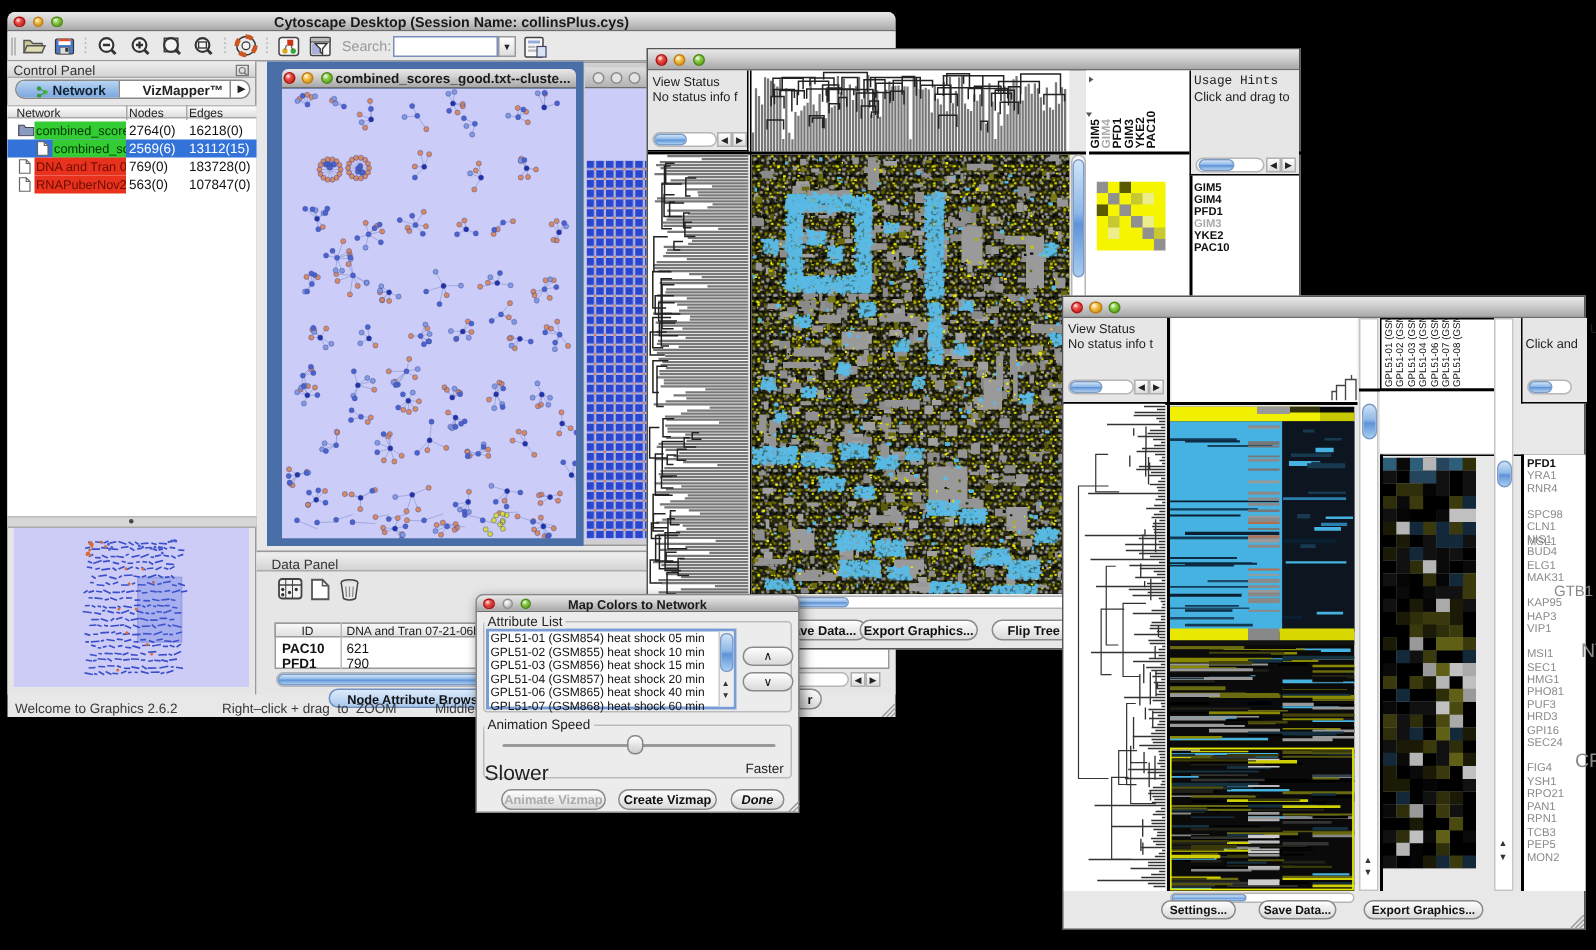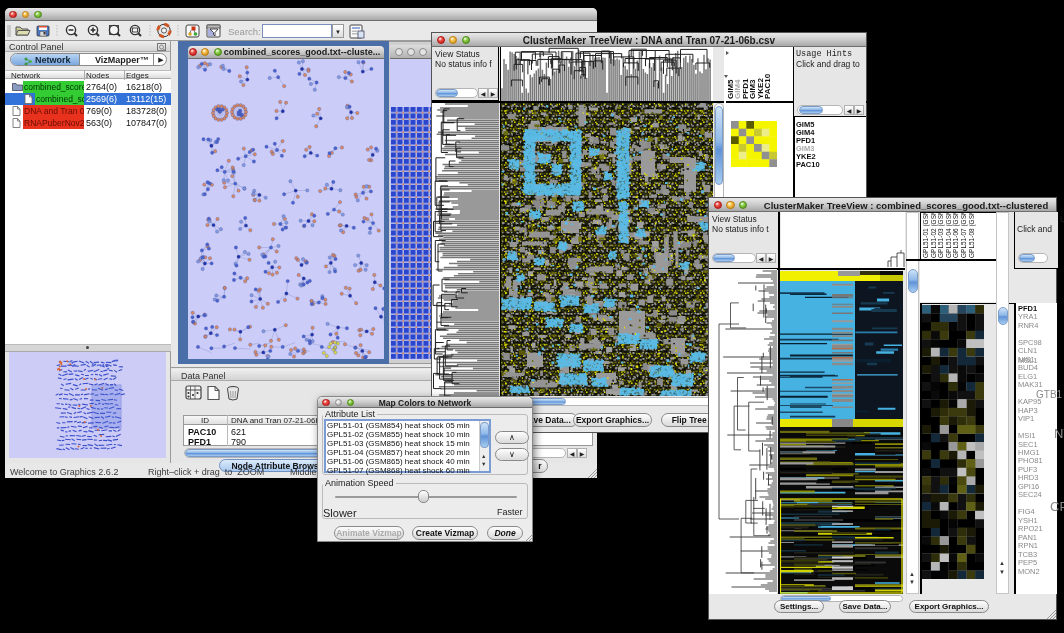--- a/index.html
+++ b/index.html
@@ -36,20 +36,21 @@
 <rect x="3" y="4" width="1.5" height="1.4" fill="#000"></rect>
         <rect x="9" y="7" width="1.5" height="1.3" fill="#111"></rect>
 </pattern>
 </defs>
   </svg>
 <div class="abs" style="left:5px;top:8px;width:592px;height:470px;background:#e8e8e8;border-radius:5px 5px 0 0;">
     <div class="abs tbar" style="left:0;top:0;width:592px;height:13px;border-radius:5px 5px 0 0;"></div>
     <div style="position:absolute;left:4.1px;top:2.6px;width:7.8px;height:7.8px;border-radius:50%;background:radial-gradient(circle at 35% 30%,#fff 0%,#ee4f45 35%,#b01515 100%);border:.5px solid #b01515;"></div>
     <div style="position:absolute;left:16.5px;top:2.6px;width:7.8px;height:7.8px;border-radius:50%;background:radial-gradient(circle at 35% 30%,#fff 0%,#f6c44a 35%,#c07d12 100%);border:.5px solid #c07d12;"></div>
     <div style="position:absolute;left:28.9px;top:2.6px;width:7.8px;height:7.8px;border-radius:50%;background:radial-gradient(circle at 35% 30%,#fff 0%,#8ed04a 35%,#4a8a12 100%);border:.5px solid #4a8a12;"></div>
+    <div class="t" style="left:0;top:1.5px;width:592px;text-align:center;font-size:9.5px;font-weight:bold;color:#1a1a1a;">Cytoscape Desktop (Session Name: collinsPlus.cys)</div>
     <div class="abs" style="left:0;top:13px;width:592px;height:20px;background:#e9e9e9;border-bottom:1px solid #9a9a9a;"></div>
     <svg class="abs" style="left:0;top:13px;" width="592" height="20" viewBox="0 0 592 20">
       <line x1="3" y1="4" x2="3" y2="16" stroke="#aaa" stroke-width="1"></line>
       <line x1="5" y1="4" x2="5" y2="16" stroke="#aaa" stroke-width="1"></line>
       <path d="M11 14 L11 6 L15 6 L17 8 L23 8 L23 14 Z" fill="#c8c89a" stroke="#555" stroke-width="1"></path>
       <path d="M11 14 L13 9.5 L25 9.5 L23 14 Z" fill="#deddb0" stroke="#555" stroke-width="1"></path>
       <rect x="32" y="5" width="12" height="10" rx="1" fill="#4a7ac8" stroke="#333" stroke-width="0.8"></rect>
       <rect x="34" y="5" width="8" height="4" fill="#fff"></rect>
       <rect x="34" y="5" width="8" height="1.5" fill="#e05030"></rect>
       <rect x="35" y="10.5" width="6" height="4.5" fill="#ddd" stroke="#555" stroke-width="0.5"></rect>
@@ -242,21 +243,20 @@
       <path d="M12.1 4.9a1.7 1.7 0 1 0 3.4 0a1.7 1.7 0 1 0 -3.4 0M15.3 10.7a1.7 1.7 0 1 0 3.4 0a1.7 1.7 0 1 0 -3.4 0M39.6 12a1.7 1.7 0 1 0 3.4 0a1.7 1.7 0 1 0 -3.4 0M57.6 13.6a1.7 1.7 0 1 0 3.4 0a1.7 1.7 0 1 0 -3.4 0M85.1 11.7a1.7 1.7 0 1 0 3.4 0a1.7 1.7 0 1 0 -3.4 0M88.5 18.2a1.7 1.7 0 1 0 3.4 0a1.7 1.7 0 1 0 -3.4 0M109.7 14.9a1.7 1.7 0 1 0 3.4 0a1.7 1.7 0 1 0 -3.4 0M119.6 19.8a1.7 1.7 0 1 0 3.4 0a1.7 1.7 0 1 0 -3.4 0M126.9 23.5a1.7 1.7 0 1 0 3.4 0a1.7 1.7 0 1 0 -3.4 0M159.2 14a1.7 1.7 0 1 0 3.4 0a1.7 1.7 0 1 0 -3.4 0M155.7 19.1a1.7 1.7 0 1 0 3.4 0a1.7 1.7 0 1 0 -3.4 0M181.7 9.9a1.7 1.7 0 1 0 3.4 0a1.7 1.7 0 1 0 -3.4 0M173.4 2.9a1.7 1.7 0 1 0 3.4 0a1.7 1.7 0 1 0 -3.4 0M27.5 50.5a1.7 1.7 0 1 0 3.4 0a1.7 1.7 0 1 0 -3.4 0M29.8 52.4a1.7 1.7 0 1 0 3.4 0a1.7 1.7 0 1 0 -3.4 0M28.5 50.4a1.7 1.7 0 1 0 3.4 0a1.7 1.7 0 1 0 -3.4 0M30.4 52.5a1.7 1.7 0 1 0 3.4 0a1.7 1.7 0 1 0 -3.4 0M29.9 50.5a1.7 1.7 0 1 0 3.4 0a1.7 1.7 0 1 0 -3.4 0M33 50.6a1.7 1.7 0 1 0 3.4 0a1.7 1.7 0 1 0 -3.4 0M52.2 55.8a1.7 1.7 0 1 0 3.4 0a1.7 1.7 0 1 0 -3.4 0M50.2 53.1a1.7 1.7 0 1 0 3.4 0a1.7 1.7 0 1 0 -3.4 0M49 53.4a1.7 1.7 0 1 0 3.4 0a1.7 1.7 0 1 0 -3.4 0M51.6 56.2a1.7 1.7 0 1 0 3.4 0a1.7 1.7 0 1 0 -3.4 0M48.9 55.5a1.7 1.7 0 1 0 3.4 0a1.7 1.7 0 1 0 -3.4 0M50.5 51.6a1.7 1.7 0 1 0 3.4 0a1.7 1.7 0 1 0 -3.4 0M86.9 59.3a1.7 1.7 0 1 0 3.4 0a1.7 1.7 0 1 0 -3.4 0M159.9 47.7a1.7 1.7 0 1 0 3.4 0a1.7 1.7 0 1 0 -3.4 0M28.5 80.1a1.7 1.7 0 1 0 3.4 0a1.7 1.7 0 1 0 -3.4 0M18.6 80.5a1.7 1.7 0 1 0 3.4 0a1.7 1.7 0 1 0 -3.4 0M13.8 80.2a1.7 1.7 0 1 0 3.4 0a1.7 1.7 0 1 0 -3.4 0M22.5 93.8a1.7 1.7 0 1 0 3.4 0a1.7 1.7 0 1 0 -3.4 0M27.3 83a1.7 1.7 0 1 0 3.4 0a1.7 1.7 0 1 0 -3.4 0M60 93.1a1.7 1.7 0 1 0 3.4 0a1.7 1.7 0 1 0 -3.4 0M48.5 99.7a1.7 1.7 0 1 0 3.4 0a1.7 1.7 0 1 0 -3.4 0M64.2 102.5a1.7 1.7 0 1 0 3.4 0a1.7 1.7 0 1 0 -3.4 0M63.4 90.7a1.7 1.7 0 1 0 3.4 0a1.7 1.7 0 1 0 -3.4 0M56 97.2a1.7 1.7 0 1 0 3.4 0a1.7 1.7 0 1 0 -3.4 0M92.2 96.8a1.7 1.7 0 1 0 3.4 0a1.7 1.7 0 1 0 -3.4 0M85.1 84.8a1.7 1.7 0 1 0 3.4 0a1.7 1.7 0 1 0 -3.4 0M76.8 87.7a1.7 1.7 0 1 0 3.4 0a1.7 1.7 0 1 0 -3.4 0M87.3 91a1.7 1.7 0 1 0 3.4 0a1.7 1.7 0 1 0 -3.4 0M115 97.2a1.7 1.7 0 1 0 3.4 0a1.7 1.7 0 1 0 -3.4 0M127.5 96.6a1.7 1.7 0 1 0 3.4 0a1.7 1.7 0 1 0 -3.4 0M139.8 94.2a1.7 1.7 0 1 0 3.4 0a1.7 1.7 0 1 0 -3.4 0M145.7 89.3a1.7 1.7 0 1 0 3.4 0a1.7 1.7 0 1 0 -3.4 0M186.4 89.7a1.7 1.7 0 1 0 3.4 0a1.7 1.7 0 1 0 -3.4 0M20.1 124.4a1.7 1.7 0 1 0 3.4 0a1.7 1.7 0 1 0 -3.4 0M17.9 123.3a1.7 1.7 0 1 0 3.4 0a1.7 1.7 0 1 0 -3.4 0M15.1 135.3a1.7 1.7 0 1 0 3.4 0a1.7 1.7 0 1 0 -3.4 0M18.2 130.3a1.7 1.7 0 1 0 3.4 0a1.7 1.7 0 1 0 -3.4 0M43.8 112.5a1.7 1.7 0 1 0 3.4 0a1.7 1.7 0 1 0 -3.4 0M45.6 124.6a1.7 1.7 0 1 0 3.4 0a1.7 1.7 0 1 0 -3.4 0M103.3 143.7a1.7 1.7 0 1 0 3.4 0a1.7 1.7 0 1 0 -3.4 0M94.4 135.3a1.7 1.7 0 1 0 3.4 0a1.7 1.7 0 1 0 -3.4 0M143.6 123a1.7 1.7 0 1 0 3.4 0a1.7 1.7 0 1 0 -3.4 0M181.2 132.4a1.7 1.7 0 1 0 3.4 0a1.7 1.7 0 1 0 -3.4 0M173.3 133.8a1.7 1.7 0 1 0 3.4 0a1.7 1.7 0 1 0 -3.4 0M19.2 159.6a1.7 1.7 0 1 0 3.4 0a1.7 1.7 0 1 0 -3.4 0M55.5 159a1.7 1.7 0 1 0 3.4 0a1.7 1.7 0 1 0 -3.4 0M95.9 168.6a1.7 1.7 0 1 0 3.4 0a1.7 1.7 0 1 0 -3.4 0M92.9 170.5a1.7 1.7 0 1 0 3.4 0a1.7 1.7 0 1 0 -3.4 0M96.4 168.6a1.7 1.7 0 1 0 3.4 0a1.7 1.7 0 1 0 -3.4 0M90.7 165a1.7 1.7 0 1 0 3.4 0a1.7 1.7 0 1 0 -3.4 0M124.6 156.7a1.7 1.7 0 1 0 3.4 0a1.7 1.7 0 1 0 -3.4 0M114.6 166.8a1.7 1.7 0 1 0 3.4 0a1.7 1.7 0 1 0 -3.4 0M164.1 168.7a1.7 1.7 0 1 0 3.4 0a1.7 1.7 0 1 0 -3.4 0M180.4 169.4a1.7 1.7 0 1 0 3.4 0a1.7 1.7 0 1 0 -3.4 0M173.8 162.6a1.7 1.7 0 1 0 3.4 0a1.7 1.7 0 1 0 -3.4 0M183.4 164.1a1.7 1.7 0 1 0 3.4 0a1.7 1.7 0 1 0 -3.4 0M12.8 198.5a1.7 1.7 0 1 0 3.4 0a1.7 1.7 0 1 0 -3.4 0M21.9 204.4a1.7 1.7 0 1 0 3.4 0a1.7 1.7 0 1 0 -3.4 0M46.2 188.5a1.7 1.7 0 1 0 3.4 0a1.7 1.7 0 1 0 -3.4 0M46.8 206.6a1.7 1.7 0 1 0 3.4 0a1.7 1.7 0 1 0 -3.4 0M78.9 203.9a1.7 1.7 0 1 0 3.4 0a1.7 1.7 0 1 0 -3.4 0M75.8 212.7a1.7 1.7 0 1 0 3.4 0a1.7 1.7 0 1 0 -3.4 0M117 203.8a1.7 1.7 0 1 0 3.4 0a1.7 1.7 0 1 0 -3.4 0M145.8 200a1.7 1.7 0 1 0 3.4 0a1.7 1.7 0 1 0 -3.4 0M145.4 212.4a1.7 1.7 0 1 0 3.4 0a1.7 1.7 0 1 0 -3.4 0M27.6 241.7a1.7 1.7 0 1 0 3.4 0a1.7 1.7 0 1 0 -3.4 0M34.4 237.8a1.7 1.7 0 1 0 3.4 0a1.7 1.7 0 1 0 -3.4 0M66 230.4a1.7 1.7 0 1 0 3.4 0a1.7 1.7 0 1 0 -3.4 0M61.8 242.5a1.7 1.7 0 1 0 3.4 0a1.7 1.7 0 1 0 -3.4 0M98 222.1a1.7 1.7 0 1 0 3.4 0a1.7 1.7 0 1 0 -3.4 0M88.4 242.9a1.7 1.7 0 1 0 3.4 0a1.7 1.7 0 1 0 -3.4 0M132.7 239a1.7 1.7 0 1 0 3.4 0a1.7 1.7 0 1 0 -3.4 0M122.1 245.1a1.7 1.7 0 1 0 3.4 0a1.7 1.7 0 1 0 -3.4 0M129.1 243.5a1.7 1.7 0 1 0 3.4 0a1.7 1.7 0 1 0 -3.4 0M16.3 269.4a1.7 1.7 0 1 0 3.4 0a1.7 1.7 0 1 0 -3.4 0M27.3 276.1a1.7 1.7 0 1 0 3.4 0a1.7 1.7 0 1 0 -3.4 0M22.5 267.9a1.7 1.7 0 1 0 3.4 0a1.7 1.7 0 1 0 -3.4 0M58.5 268.2a1.7 1.7 0 1 0 3.4 0a1.7 1.7 0 1 0 -3.4 0M120 282a1.7 1.7 0 1 0 3.4 0a1.7 1.7 0 1 0 -3.4 0M114 277.4a1.7 1.7 0 1 0 3.4 0a1.7 1.7 0 1 0 -3.4 0M157.2 269.3a1.7 1.7 0 1 0 3.4 0a1.7 1.7 0 1 0 -3.4 0M140.8 275.5a1.7 1.7 0 1 0 3.4 0a1.7 1.7 0 1 0 -3.4 0M148 278.7a1.7 1.7 0 1 0 3.4 0a1.7 1.7 0 1 0 -3.4 0M32 108.2a1.7 1.7 0 1 0 3.4 0a1.7 1.7 0 1 0 -3.4 0M27.7 111.3a1.7 1.7 0 1 0 3.4 0a1.7 1.7 0 1 0 -3.4 0M35 112.9a1.7 1.7 0 1 0 3.4 0a1.7 1.7 0 1 0 -3.4 0M138.1 154.9a1.7 1.7 0 1 0 3.4 0a1.7 1.7 0 1 0 -3.4 0M144.3 150.6a1.7 1.7 0 1 0 3.4 0a1.7 1.7 0 1 0 -3.4 0M17.6 185.5a1.7 1.7 0 1 0 3.4 0a1.7 1.7 0 1 0 -3.4 0M19.2 189.6a1.7 1.7 0 1 0 3.4 0a1.7 1.7 0 1 0 -3.4 0M12.2 191.4a1.7 1.7 0 1 0 3.4 0a1.7 1.7 0 1 0 -3.4 0M75.6 197.4a1.7 1.7 0 1 0 3.4 0a1.7 1.7 0 1 0 -3.4 0M74.1 197.7a1.7 1.7 0 1 0 3.4 0a1.7 1.7 0 1 0 -3.4 0M81.3 188.5a1.7 1.7 0 1 0 3.4 0a1.7 1.7 0 1 0 -3.4 0M194.6 229.4a1.7 1.7 0 1 0 3.4 0a1.7 1.7 0 1 0 -3.4 0M44.3 221a1.7 1.7 0 1 0 3.4 0a1.7 1.7 0 1 0 -3.4 0M44.7 214.5a1.7 1.7 0 1 0 3.4 0a1.7 1.7 0 1 0 -3.4 0M50.9 218.8a1.7 1.7 0 1 0 3.4 0a1.7 1.7 0 1 0 -3.4 0M120.1 221.9a1.7 1.7 0 1 0 3.4 0a1.7 1.7 0 1 0 -3.4 0M114 225.5a1.7 1.7 0 1 0 3.4 0a1.7 1.7 0 1 0 -3.4 0M117.7 223.5a1.7 1.7 0 1 0 3.4 0a1.7 1.7 0 1 0 -3.4 0M2.8 258.3a1.7 1.7 0 1 0 3.4 0a1.7 1.7 0 1 0 -3.4 0M14.7 256.3a1.7 1.7 0 1 0 3.4 0a1.7 1.7 0 1 0 -3.4 0M3.4 262.7a1.7 1.7 0 1 0 3.4 0a1.7 1.7 0 1 0 -3.4 0M193.6 249.9a1.7 1.7 0 1 0 3.4 0a1.7 1.7 0 1 0 -3.4 0M185.8 249.2a1.7 1.7 0 1 0 3.4 0a1.7 1.7 0 1 0 -3.4 0M201.9 263a1.7 1.7 0 1 0 3.4 0a1.7 1.7 0 1 0 -3.4 0M77.9 300.7a1.7 1.7 0 1 0 3.4 0a1.7 1.7 0 1 0 -3.4 0M80.6 291.9a1.7 1.7 0 1 0 3.4 0a1.7 1.7 0 1 0 -3.4 0M108.3 291.9a1.7 1.7 0 1 0 3.4 0a1.7 1.7 0 1 0 -3.4 0M176.3 297.8a1.7 1.7 0 1 0 3.4 0a1.7 1.7 0 1 0 -3.4 0M175.4 298.5a1.7 1.7 0 1 0 3.4 0a1.7 1.7 0 1 0 -3.4 0M8.3 287.9a1.7 1.7 0 1 0 3.4 0a1.7 1.7 0 1 0 -3.4 0M21.7 289.3a1.7 1.7 0 1 0 3.4 0a1.7 1.7 0 1 0 -3.4 0M34.4 287.5a1.7 1.7 0 1 0 3.4 0a1.7 1.7 0 1 0 -3.4 0M45.3 289.1a1.7 1.7 0 1 0 3.4 0a1.7 1.7 0 1 0 -3.4 0M69.5 287a1.7 1.7 0 1 0 3.4 0a1.7 1.7 0 1 0 -3.4 0M93 287.9a1.7 1.7 0 1 0 3.4 0a1.7 1.7 0 1 0 -3.4 0M120.2 284.3a1.7 1.7 0 1 0 3.4 0a1.7 1.7 0 1 0 -3.4 0M132.1 287.9a1.7 1.7 0 1 0 3.4 0a1.7 1.7 0 1 0 -3.4 0M165.6 288.8a1.7 1.7 0 1 0 3.4 0a1.7 1.7 0 1 0 -3.4 0" fill="#4a63cf" stroke="#44519f" stroke-width="0.3"></path>
       <path d="M57.7 20.6a1.7 1.7 0 1 0 3.4 0a1.7 1.7 0 1 0 -3.4 0M112.3 10a1.7 1.7 0 1 0 3.4 0a1.7 1.7 0 1 0 -3.4 0M173.1 12.6a1.7 1.7 0 1 0 3.4 0a1.7 1.7 0 1 0 -3.4 0M93.1 52.2a1.7 1.7 0 1 0 3.4 0a1.7 1.7 0 1 0 -3.4 0M131 59.4a1.7 1.7 0 1 0 3.4 0a1.7 1.7 0 1 0 -3.4 0M161.4 53.2a1.7 1.7 0 1 0 3.4 0a1.7 1.7 0 1 0 -3.4 0M21.7 86.8a1.7 1.7 0 1 0 3.4 0a1.7 1.7 0 1 0 -3.4 0M121.1 93.9a1.7 1.7 0 1 0 3.4 0a1.7 1.7 0 1 0 -3.4 0M183 95.9a1.7 1.7 0 1 0 3.4 0a1.7 1.7 0 1 0 -3.4 0M69.7 135.9a1.7 1.7 0 1 0 3.4 0a1.7 1.7 0 1 0 -3.4 0M106 131.6a1.7 1.7 0 1 0 3.4 0a1.7 1.7 0 1 0 -3.4 0M141.8 129.7a1.7 1.7 0 1 0 3.4 0a1.7 1.7 0 1 0 -3.4 0M23.8 166.1a1.7 1.7 0 1 0 3.4 0a1.7 1.7 0 1 0 -3.4 0M56.3 166.6a1.7 1.7 0 1 0 3.4 0a1.7 1.7 0 1 0 -3.4 0M118.8 162a1.7 1.7 0 1 0 3.4 0a1.7 1.7 0 1 0 -3.4 0M156.9 166.9a1.7 1.7 0 1 0 3.4 0a1.7 1.7 0 1 0 -3.4 0M15.2 204.5a1.7 1.7 0 1 0 3.4 0a1.7 1.7 0 1 0 -3.4 0M48.9 197.8a1.7 1.7 0 1 0 3.4 0a1.7 1.7 0 1 0 -3.4 0M82.5 208.2a1.7 1.7 0 1 0 3.4 0a1.7 1.7 0 1 0 -3.4 0M111.8 206a1.7 1.7 0 1 0 3.4 0a1.7 1.7 0 1 0 -3.4 0M141.1 203.9a1.7 1.7 0 1 0 3.4 0a1.7 1.7 0 1 0 -3.4 0M171.5 204a1.7 1.7 0 1 0 3.4 0a1.7 1.7 0 1 0 -3.4 0M70.5 239.9a1.7 1.7 0 1 0 3.4 0a1.7 1.7 0 1 0 -3.4 0M96.7 234.5a1.7 1.7 0 1 0 3.4 0a1.7 1.7 0 1 0 -3.4 0M160.4 236.8a1.7 1.7 0 1 0 3.4 0a1.7 1.7 0 1 0 -3.4 0M21.1 274.2a1.7 1.7 0 1 0 3.4 0a1.7 1.7 0 1 0 -3.4 0M50.7 272.8a1.7 1.7 0 1 0 3.4 0a1.7 1.7 0 1 0 -3.4 0M85.1 270.8a1.7 1.7 0 1 0 3.4 0a1.7 1.7 0 1 0 -3.4 0M122.4 275.6a1.7 1.7 0 1 0 3.4 0a1.7 1.7 0 1 0 -3.4 0M148.4 268.4a1.7 1.7 0 1 0 3.4 0a1.7 1.7 0 1 0 -3.4 0M177 272.4a1.7 1.7 0 1 0 3.4 0a1.7 1.7 0 1 0 -3.4 0M185.1 223.3a1.7 1.7 0 1 0 3.4 0a1.7 1.7 0 1 0 -3.4 0M114 219.4a1.7 1.7 0 1 0 3.4 0a1.7 1.7 0 1 0 -3.4 0M8.6 257.5a1.7 1.7 0 1 0 3.4 0a1.7 1.7 0 1 0 -3.4 0M191.3 257.7a1.7 1.7 0 1 0 3.4 0a1.7 1.7 0 1 0 -3.4 0M73.6 293.4a1.7 1.7 0 1 0 3.4 0a1.7 1.7 0 1 0 -3.4 0M172.6 291.9a1.7 1.7 0 1 0 3.4 0a1.7 1.7 0 1 0 -3.4 0" fill="#2233aa" stroke="#44519f" stroke-width="0.3"></path>
       <path d="M141.1 284.6a1.7 1.7 0 1 0 3.4 0a1.7 1.7 0 1 0 -3.4 0M134.1 293.9a1.7 1.7 0 1 0 3.4 0a1.7 1.7 0 1 0 -3.4 0M145.5 288.1a1.7 1.7 0 1 0 3.4 0a1.7 1.7 0 1 0 -3.4 0M145.5 283.6a1.7 1.7 0 1 0 3.4 0a1.7 1.7 0 1 0 -3.4 0M143.8 290.6a1.7 1.7 0 1 0 3.4 0a1.7 1.7 0 1 0 -3.4 0M148.1 284.4a1.7 1.7 0 1 0 3.4 0a1.7 1.7 0 1 0 -3.4 0M145.6 293.5a1.7 1.7 0 1 0 3.4 0a1.7 1.7 0 1 0 -3.4 0M137.1 297a1.7 1.7 0 1 0 3.4 0a1.7 1.7 0 1 0 -3.4 0M139.5 287.9a1.7 1.7 0 1 0 3.4 0a1.7 1.7 0 1 0 -3.4 0M145.4 289.1a1.7 1.7 0 1 0 3.4 0a1.7 1.7 0 1 0 -3.4 0" fill="#d8d840" stroke="#44519f" stroke-width="0.3"></path>
     </svg>
   </div>
 <div class="abs" style="left:431px;top:32px;width:436px;height:401px;background:#e8e8e8;border:1px solid #555;">
     <div class="abs tbar" style="left:0;top:0;width:434px;height:14px;"></div>
     <div style="position:absolute;left:5.0px;top:3.0px;width:8.0px;height:8.0px;border-radius:50%;background:radial-gradient(circle at 35% 30%,#fff 0%,#ee4f45 35%,#b01515 100%);border:.5px solid #b01515;"></div>
     <div style="position:absolute;left:17.4px;top:3.0px;width:8.0px;height:8.0px;border-radius:50%;background:radial-gradient(circle at 35% 30%,#fff 0%,#f6c44a 35%,#c07d12 100%);border:.5px solid #c07d12;"></div>
     <div style="position:absolute;left:29.799999999999997px;top:3.0px;width:8.0px;height:8.0px;border-radius:50%;background:radial-gradient(circle at 35% 30%,#fff 0%,#8ed04a 35%,#4a8a12 100%);border:.5px solid #4a8a12;"></div>
-    <div class="t" style="left:0;top:2px;width:434px;text-align:center;font-size:10px;font-weight:bold;color:#1a1a1a;">ClusterMaker TreeView : DNA and Tran 07-21-06b.csv</div>
     <div class="abs panel" style="left:0;top:14px;width:67px;height:54px;border-right:1.5px solid #000;border-bottom:1.5px solid #000;"></div>
     <div class="t" style="left:3px;top:16px;font-size:8.5px;color:#222;">View Status</div>
     <div class="t" style="left:3px;top:26px;font-size:8.5px;color:#222;">No status info f</div>
     <div style="position:absolute;left:3px;top:55px;width:43px;height:10px;background:#fff;border:1px solid #b5b5b5;border-radius:5.0px;"></div>
     <div style="position:absolute;left:4px;top:56px;width:22px;height:8px;background:linear-gradient(180deg,#cfe3f7 0%,#8fb8e8 45%,#5f93d8 55%,#a8cdf0 100%);border:1px solid #7a9cc8;border-radius:4.0px;"></div>
     <div style="position:absolute;left:46px;top:55px;width:10px;height:10px;background:linear-gradient(#fff,#dcdcdc);border:1px solid #b0b0b0;font-size:6px;color:#222;text-align:center;line-height:10px;">◀</div>
     <div style="position:absolute;left:56px;top:55px;width:10px;height:10px;background:linear-gradient(#fff,#dcdcdc);border:1px solid #b0b0b0;font-size:6px;color:#222;text-align:center;line-height:10px;">▶</div>
     <svg class="abs" style="left:69px;top:14px" width="212" height="54" viewBox="0 0 212 54">
       <rect width="212" height="54" fill="#fff"></rect>
       <path d="M1 54L1 41.3M3 54L3 11.9M5 54L5 17M7.1 54L7.1 22.7M9.1 54L9.1 4.5M11.1 54L11.1 5.3M13.1 54L13.1 6.9M15.1 54L15.1 8.9M17.2 54L17.2 10.7M19.2 54L19.2 5.9M21.2 54L21.2 45.7M23.2 54L23.2 11.9M25.2 54L25.2 41.5M27.3 54L27.3 45.8M29.3 54L29.3 27.7M31.3 54L31.3 30.2M33.3 54L33.3 26.6M35.3 54L35.3 23.5M37.4 54L37.4 21.5M39.4 54L39.4 7.6M41.4 54L41.4 22.7M43.4 54L43.4 27M45.4 54L45.4 15.6M47.5 54L47.5 32.8M49.5 54L49.5 31.9M51.5 54L51.5 11.5M53.5 54L53.5 24.6M55.5 54L55.5 23.3M57.6 54L57.6 3.7M59.6 54L59.6 14.4M61.6 54L61.6 5.3M63.6 54L63.6 12.1M65.6 54L65.6 9.4M67.7 54L67.7 19.7M69.7 54L69.7 10.5M71.7 54L71.7 4.1M73.7 54L73.7 19.2M75.7 54L75.7 12.4M77.8 54L77.8 3M79.8 54L79.8 29.2M81.8 54L81.8 12.6M83.8 54L83.8 13.2M85.8 54L85.8 30.8M87.9 54L87.9 15M89.9 54L89.9 12.9M91.9 54L91.9 7.4M93.9 54L93.9 10.7M95.9 54L95.9 10.2M98 54L98 10M100 54L100 12.7M102 54L102 10.5M104 54L104 10.7M106 54L106 45.8M108.1 54L108.1 4.5M110.1 54L110.1 7.2M112.1 54L112.1 12M114.1 54L114.1 12.7M116.1 54L116.1 11.5M118.2 54L118.2 12.7M120.2 54L120.2 28M122.2 54L122.2 10.2M124.2 54L124.2 18.8M126.2 54L126.2 22.6M128.3 54L128.3 7.5M130.3 54L130.3 27.2M132.3 54L132.3 4.1M134.3 54L134.3 21.8M136.3 54L136.3 13.6M138.4 54L138.4 4.5M140.4 54L140.4 3.9M142.4 54L142.4 22M144.4 54L144.4 25.6M146.4 54L146.4 27M148.5 54L148.5 16M150.5 54L150.5 20.2M152.5 54L152.5 15.9M154.5 54L154.5 12.9M156.5 54L156.5 35.4M158.6 54L158.6 8.5M160.6 54L160.6 20.6M162.6 54L162.6 45.7M164.6 54L164.6 27.8M166.6 54L166.6 36.9M168.7 54L168.7 10.5M170.7 54L170.7 29.1M172.7 54L172.7 10.3M174.7 54L174.7 5.9M176.7 54L176.7 3.7M178.8 54L178.8 20.1M180.8 54L180.8 20M182.8 54L182.8 10.7M184.8 54L184.8 8.9M186.8 54L186.8 15.5M188.9 54L188.9 8.6M190.9 54L190.9 11.9M192.9 54L192.9 17.8M194.9 54L194.9 26.7M196.9 54L196.9 11.3M199 54L199 24.6M201 54L201 26.2M203 54L203 7.8M205 54L205 22.2M207 54L207 11.2M209.1 54L209.1 12.4" stroke="#787878" stroke-width="1.5" fill="none"></path>
@@ -369,21 +369,20 @@
     <div class="btn" style="left:14px;top:380px;width:60px;height:14px;font-size:8.5px;line-height:13px;">Settings...</div>
     <div class="btn" style="left:84px;top:380px;width:62px;height:14px;font-size:8.5px;line-height:13px;">Save Data...</div>
     <div class="btn" style="left:141px;top:380px;width:79px;height:14px;font-size:8.5px;line-height:13px;">Export Graphics...</div>
     <div class="btn" style="left:229px;top:380px;width:70px;height:14px;font-size:8.5px;line-height:13px;">Flip Tree No</div>
   </div>
 <div class="abs" style="left:708px;top:197px;width:349px;height:423px;background:#e8e8e8;border:1px solid #555;">
     <div class="abs tbar" style="left:0;top:0;width:347px;height:14px;"></div>
     <div style="position:absolute;left:4.7px;top:2.7px;width:8.6px;height:8.6px;border-radius:50%;background:radial-gradient(circle at 35% 30%,#fff 0%,#ee4f45 35%,#b01515 100%);border:.5px solid #b01515;"></div>
     <div style="position:absolute;left:17.099999999999998px;top:2.7px;width:8.6px;height:8.6px;border-radius:50%;background:radial-gradient(circle at 35% 30%,#fff 0%,#f6c44a 35%,#c07d12 100%);border:.5px solid #c07d12;"></div>
     <div style="position:absolute;left:29.499999999999996px;top:2.7px;width:8.6px;height:8.6px;border-radius:50%;background:radial-gradient(circle at 35% 30%,#fff 0%,#8ed04a 35%,#4a8a12 100%);border:.5px solid #4a8a12;"></div>
-    <div class="t" style="left:52px;top:2px;width:290px;text-align:center;font-size:9.5px;font-weight:bold;color:#1a1a1a;">ClusterMaker TreeView : combined_scores_good.txt--clustered</div>
     <div class="abs panel" style="left:0;top:14px;width:70.5px;height:57px;border-right:1.5px solid #000;border-bottom:1.5px solid #000;"></div>
     <div class="t" style="left:3px;top:16px;font-size:8.5px;color:#222;">View Status</div>
     <div class="t" style="left:3px;top:26px;font-size:8.5px;color:#222;">No status info t</div>
     <div style="position:absolute;left:3px;top:55px;width:44px;height:10px;background:#fff;border:1px solid #b5b5b5;border-radius:5.0px;"></div>
     <div style="position:absolute;left:4px;top:56px;width:22px;height:8px;background:linear-gradient(180deg,#cfe3f7 0%,#8fb8e8 45%,#5f93d8 55%,#a8cdf0 100%);border:1px solid #7a9cc8;border-radius:4.0px;"></div>
     <div style="position:absolute;left:47px;top:55px;width:10px;height:10px;background:linear-gradient(#fff,#dcdcdc);border:1px solid #b0b0b0;font-size:6px;color:#222;text-align:center;line-height:10px;">◀</div>
     <div style="position:absolute;left:57px;top:55px;width:10px;height:10px;background:linear-gradient(#fff,#dcdcdc);border:1px solid #b0b0b0;font-size:6px;color:#222;text-align:center;line-height:10px;">▶</div>
     <div class="abs" style="left:72px;top:14px;width:124px;height:55.5px;background:#fff;"></div>
     <svg class="abs" style="left:178px;top:50px" width="18" height="19">
       <path d="M17 19 V5 H10 V19 M10 9 H4 V19 M14 5 V2 M4 13 H1 V19" fill="none" stroke="#444" stroke-width="0.9"></path>
@@ -547,21 +546,21 @@
     <div class="abs" style="left:161px;top:24px;width:10px;height:50px;background:#eee;border-left:1px solid #ccc;"></div>
     <div class="abs" style="left:161.5px;top:25px;width:9px;height:26px;background:linear-gradient(180deg,#cfe3f7 0%,#8fb8e8 45%,#5f93d8 55%,#a8cdf0 100%);border:1px solid #7a9cc8;border-radius:4px;"></div>
     <div class="t" style="left:163px;top:56px;font-size:5.5px;color:#333;">▲</div>
     <div class="t" style="left:163px;top:64px;font-size:5.5px;color:#333;">▼</div>
     <div class="btn" style="left:177px;top:34px;width:34px;height:13px;font-size:8px;line-height:12px;font-weight:normal;">∧</div>
     <div class="btn" style="left:177px;top:51px;width:34px;height:13px;font-size:8px;line-height:12px;font-weight:normal;">∨</div>
     <div class="t" style="left:5px;top:81px;font-size:9px;color:#222;background:#ececec;padding:0 2px;z-index:3;">Animation Speed</div>
     <div class="abs" style="left:4px;top:86px;width:206px;height:36px;border:1px solid #bbb;border-radius:3px;"></div>
     <div class="abs" style="left:17px;top:99px;width:182px;height:2px;background:#9a9a9a;border-radius:1px;"></div>
     <div class="abs" style="left:100px;top:93px;width:11px;height:13px;background:linear-gradient(#fff,#ccc);border:1px solid #888;border-radius:5px 5px 5px 5px;"></div>
-    <div class="t" style="left:5px;top:110px;font-size:11px;color:#222;">Slower</div>
+    <div class="t" style="left:5px;top:110px;font-size:14px;color:#222;">Slower</div>
     <div class="t" style="left:179px;top:110px;font-size:9px;color:#222;">Faster</div>
     <div class="btn" style="left:16px;top:129px;width:70px;height:14px;font-size:8.5px;line-height:13px;color:#aaa;">Animate Vizmap</div>
     <div class="btn" style="left:94px;top:129px;width:66px;height:14px;font-size:8.5px;line-height:13px;">Create Vizmap</div>
     <div class="btn" style="left:169px;top:129px;width:36px;height:14px;font-size:8.5px;line-height:13px;font-style:italic;">Done</div>
     <svg class="abs" style="left:207px;top:137px" width="8" height="8">
       <line x1="0" y1="8" x2="8" y2="0" stroke="#999" stroke-width="1"></line>
       <line x1="3" y1="8" x2="8" y2="3" stroke="#999" stroke-width="1"></line>
     </svg>
   </div>
 </body></html>

